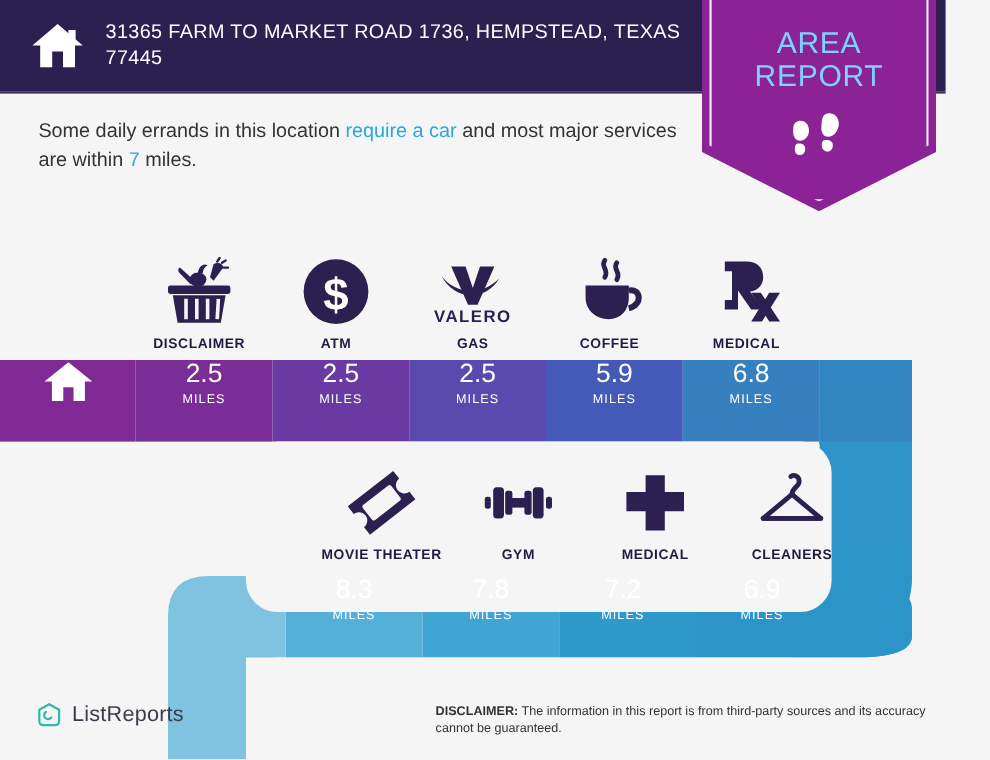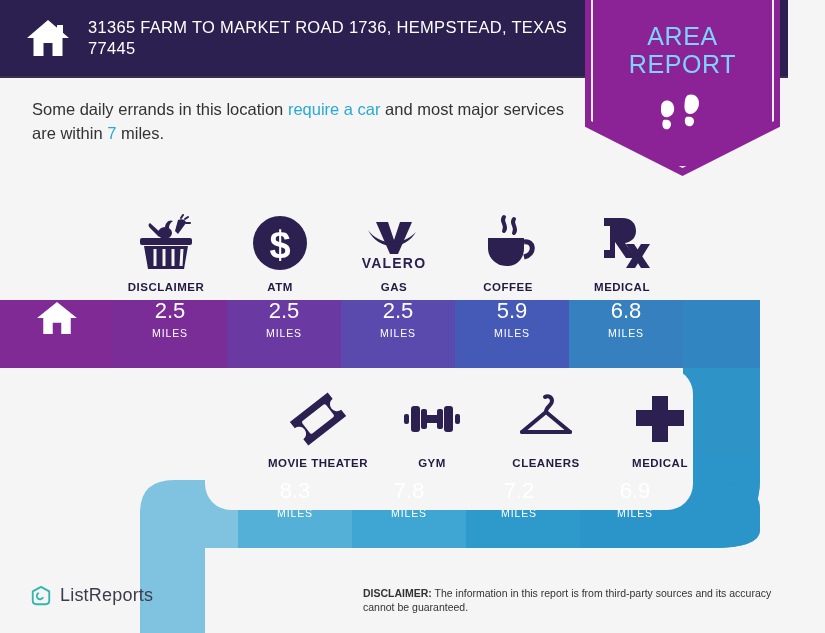--- a/index.html
+++ b/index.html
@@ -306,37 +306,37 @@
             <rect x="55" y="24" width="5" height="10" rx="2"></rect>
           </g>
         </svg>
       </div>
       <div class="icon-label">GYM</div>
     </div>
 
     <div class="icon-cell">
       <div class="icon-art">
         <svg viewBox="0 0 64 58" width="64" height="58" aria-hidden="true">
+          <path d="M24 6 L40 6 L40 20 L56 20 L56 36 L40 36 L40 52 L24 52 L24 36 L8 36 L8 20 L24 20 Z" fill="#2b2050"></path>
+        </svg>
+      </div>
+      <div class="icon-label">MEDICAL</div>
+    </div>
+
+    <div class="icon-cell">
+      <div class="icon-art">
+        <svg viewBox="0 0 64 58" width="64" height="58" aria-hidden="true">
           <g fill="none" stroke="#2b2050" stroke-width="4" stroke-linecap="round" stroke-linejoin="round">
             <path d="M32 22 C32 16 38 16 38 11 C38 7 34 5 31 7"></path>
             <path d="M32 22 L8 42 L56 42 Z"></path>
             <path d="M8 42 L56 42"></path>
           </g>
         </svg>
       </div>
       <div class="icon-label">CLEANERS</div>
-    </div>
-
-    <div class="icon-cell">
-      <div class="icon-art">
-        <svg viewBox="0 0 64 58" width="64" height="58" aria-hidden="true">
-          <path d="M24 6 L40 6 L40 20 L56 20 L56 36 L40 36 L40 52 L24 52 L24 36 L8 36 L8 20 L24 20 Z" fill="#2b2050"></path>
-        </svg>
-      </div>
-      <div class="icon-label">MEDICAL</div>
     </div>
   </div>
 
   <div class="seg" style="left:238px; top:480px; width:114px; height:68px;">
     <span class="val">8.3</span>
     <span class="unit">MILES</span>
   </div>
   <div class="seg" style="left:352px; top:480px; width:114px; height:68px;">
     <span class="val">7.8</span>
     <span class="unit">MILES</span>

